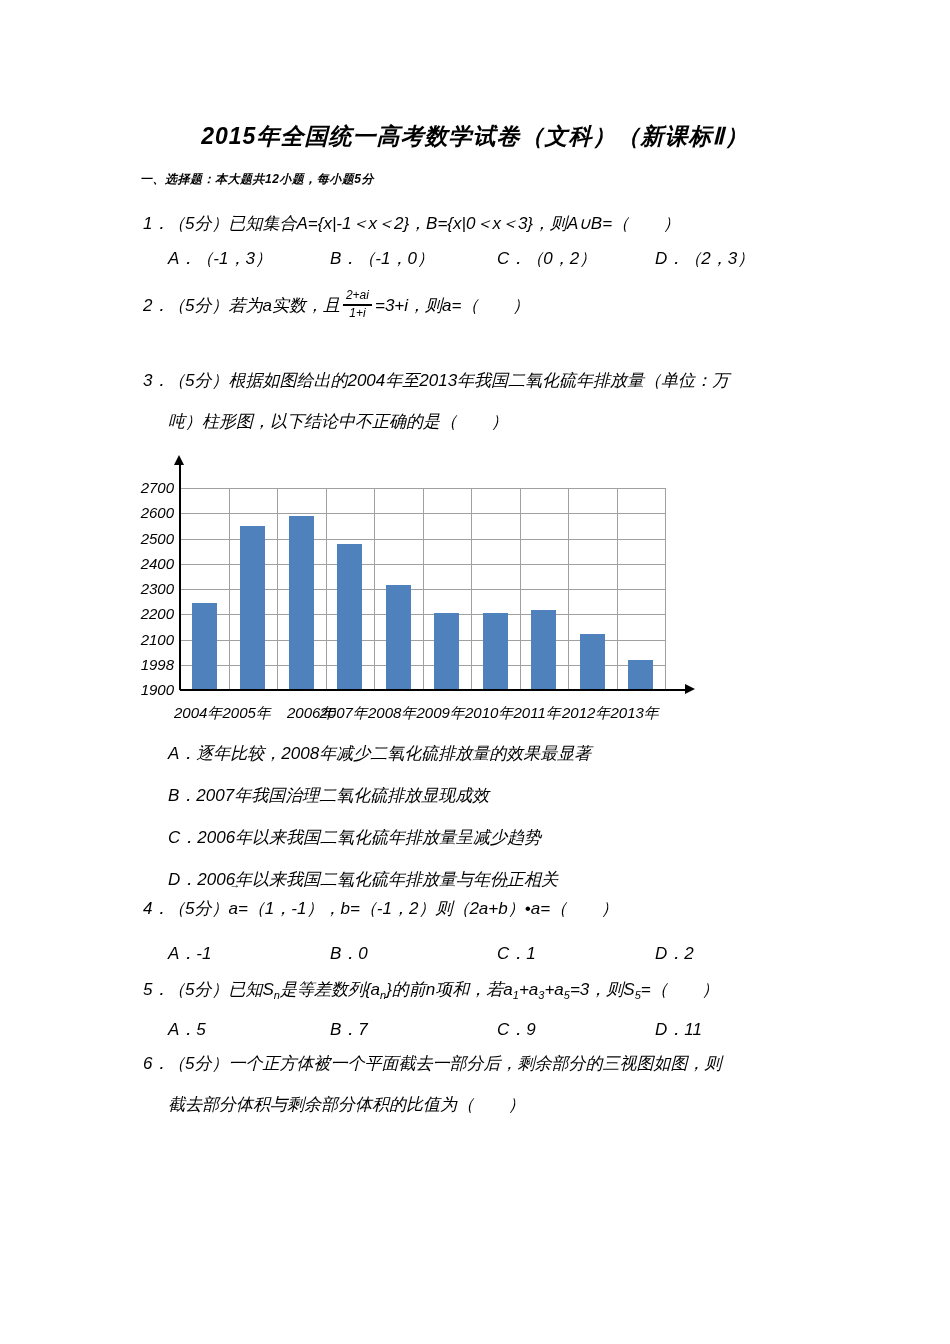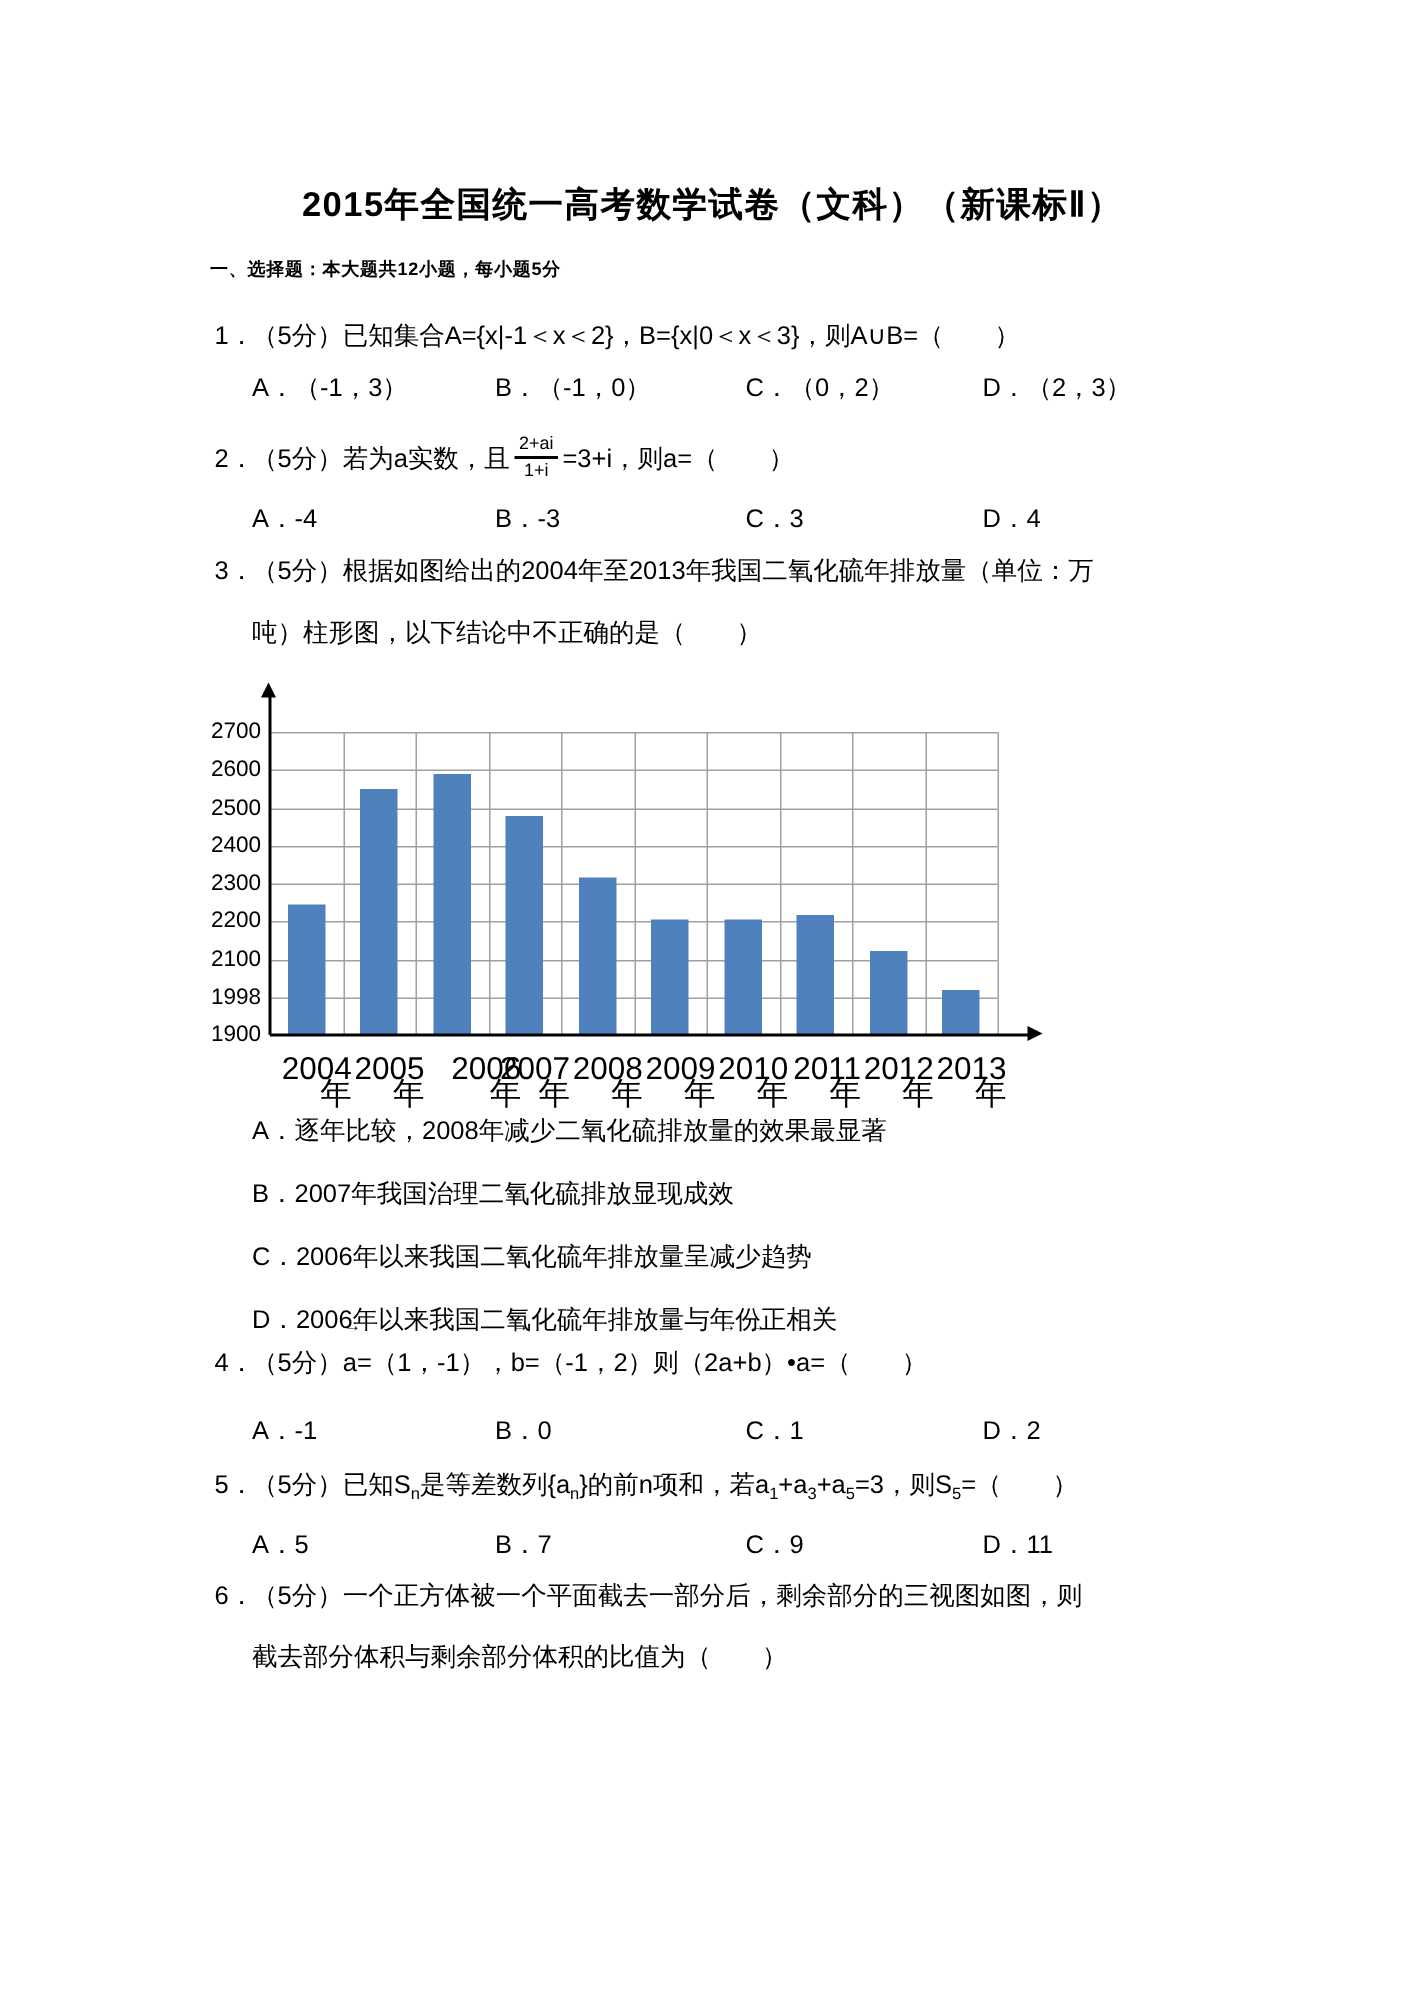--- a/index.html
+++ b/index.html
@@ -1,17 +1,17 @@
 <!DOCTYPE html>
 <html><head>
 <meta charset="utf-8">
 <style>
   html,body{margin:0;padding:0;background:#fff;}
   .page{position:relative;width:950px;height:1188px;background:#ffffff;overflow:hidden;
-        font-family:"Liberation Sans",sans-serif;color:#000;}
+        font-family:"Liberation Sans",sans-serif;color:#000;font-style:italic;}
   .title{position:absolute;top:121px;left:0;width:100%;text-align:center;
          font-size:23px;font-weight:bold;margin:0;letter-spacing:1px;}
   .heading{position:absolute;top:171px;left:140px;font-size:12px;font-weight:bold;letter-spacing:0.5px;}
   .q{position:absolute;left:143px;width:690px;font-size:17px;line-height:41px;}
   .qnum{display:inline-block;width:25px;vertical-align:top;}
   .qstem{display:inline-block;vertical-align:top;max-width:655px;}
   .q2{display:flex;align-items:center;height:58px;line-height:normal;}
   .q2 .qstem{display:flex;align-items:center;max-width:none;}
   .frac{display:inline-block;text-align:center;font-size:12px;line-height:1.15;margin:0 3px;}
   .frac .num{display:block;border-bottom:2px solid #000;padding:0 3px 1px;}
@@ -24,21 +24,21 @@
   .optrow .c2{position:absolute;left:187px;}
   .optrow .c3{position:absolute;left:354px;}
   .optrow .c4{position:absolute;left:512px;}
   .q3opts{position:absolute;left:168px;top:733px;font-size:17px;}
   .q3opts .optline{height:42px;line-height:42px;}
   .chart{position:absolute;left:148px;top:455px;width:600px;height:285px;}
   .chart .el{position:absolute;}
   .chart .hgrid{height:1px;}
   .chart .vgrid{width:1px;}
   .chart .ytick{width:44px;text-align:right;font-size:15px;line-height:16px;}
-  .chart .xtick{text-align:right;font-size:21px;line-height:17px;}
+  .chart .xtick{text-align:left;font-size:15px;line-height:17px;}
   .chart .yaxis{width:2px;}
   .chart .xaxis{height:2px;}
   .chart .arr-up{width:0;height:0;border-left:5px solid transparent;border-right:5px solid transparent;}
   .chart .arr-right{width:0;height:0;border-top:5px solid transparent;border-bottom:5px solid transparent;}
   .footer{position:absolute;top:1243px;left:0;width:100%;text-align:center;font-size:17px;color:#3a3a3a;margin-left:24px;}
   .footer .sep{margin:0 9px;color:#999;}
 </style>
 </head>
 <body>
 
@@ -56,26 +56,20 @@
     <span class="c3">C．（0，2）</span>
     <span class="c4">D．（2，3）</span>
   </div>
 
   <div class="q q2" style="top:276px">
     <span class="qnum">2．</span>
       <span class="qstem">（5分）若为a实数，且<span class="frac">
           <span class="num">2+ai</span>
           <span class="den">1+i</span>
         </span>=3+i，则a=（　　）</span>
-  </div>
-  <div class="optrow" style="top:325px">
-    <span class="c1">A．-4</span>
-    <span class="c2">B．-3</span>
-    <span class="c3">C．3</span>
-    <span class="c4">D．4</span>
   </div>
 
   <div class="q" style="top:360px">
     <span class="qnum">3．</span><span class="qstem">（5分）根据如图给出的2004年至2013年我国二氧化硫年排放量（单位：万<br>吨）柱形图，以下结论中不正确的是（　　）</span>
   </div>
 
   <div class="chart">
       <div class="el hgrid" style="left: 32px; top: 33px; width: 485px; background: rgb(160, 160, 160);"></div>
       <div class="el hgrid" style="left: 32px; top: 58.25px; width: 485px; background: rgb(160, 160, 160);"></div>
       <div class="el hgrid" style="left: 32px; top: 83.5px; width: 485px; background: rgb(160, 160, 160);"></div>

